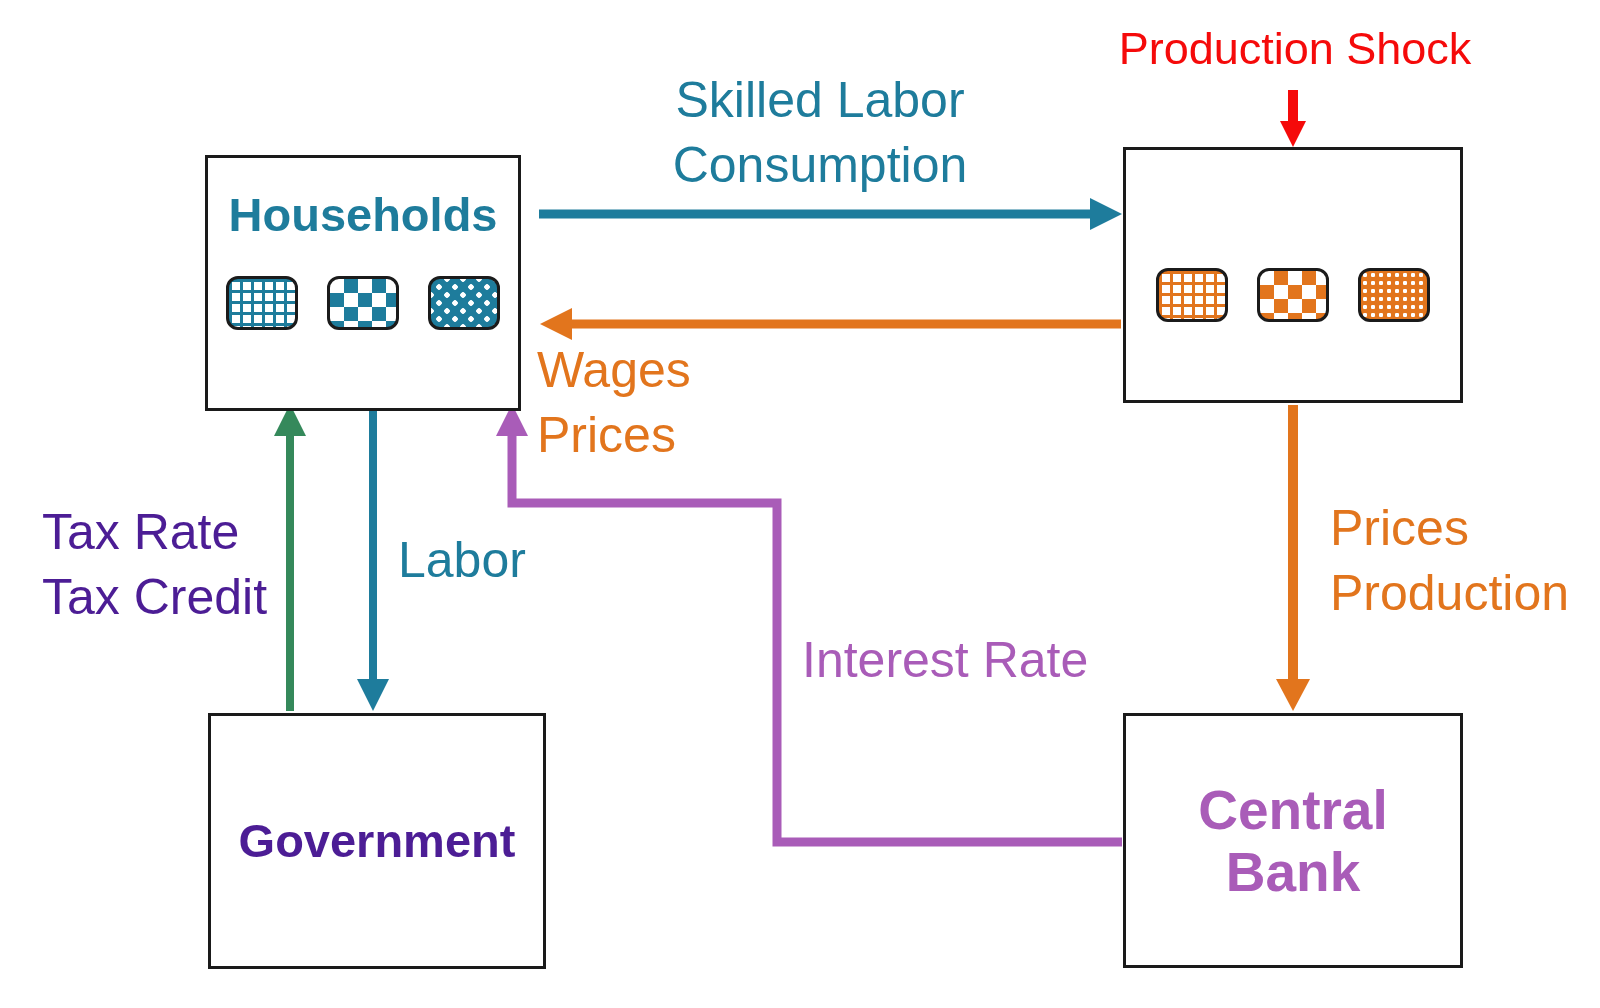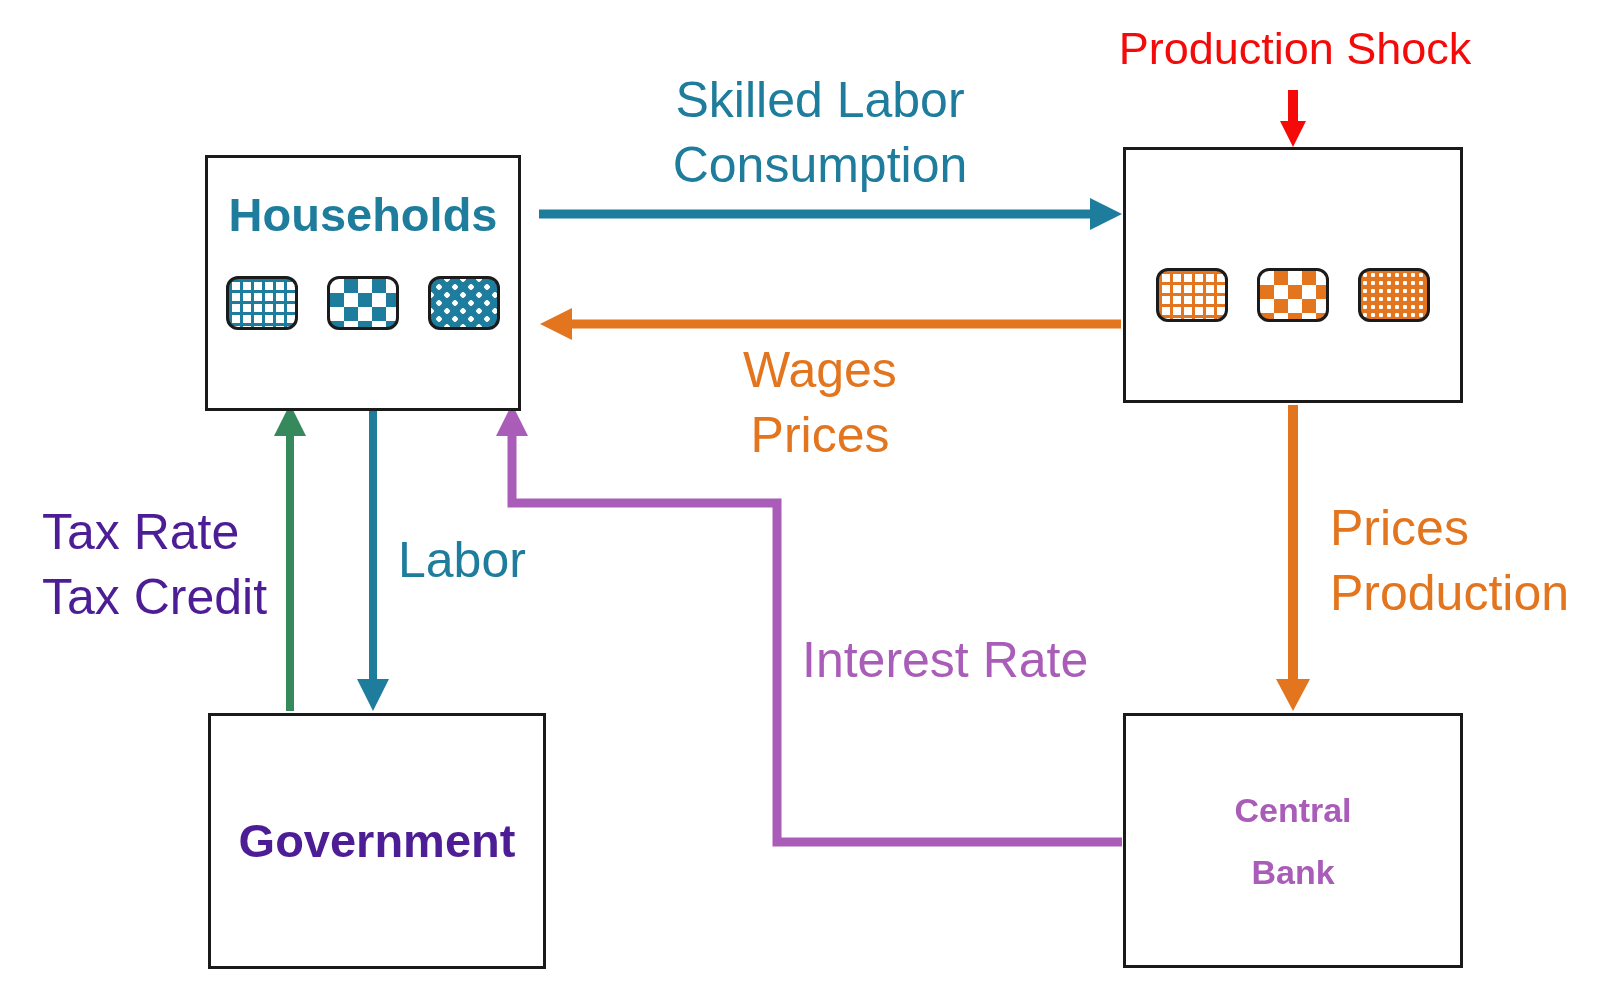--- a/index.html
+++ b/index.html
@@ -14,21 +14,21 @@
 
   
   .box{position:absolute;background:#ffffff;border:3px solid #1a1a1a;box-sizing:border-box;}
   .box-households{left:205px;top:147px;width:316px;height:256px;margin-top:8px;}
   .box-firms{left:1123px;top:147px;width:340px;height:256px;}
   .box-government{left:208px;top:713px;width:338px;height:256px;display:flex;align-items:center;justify-content:center;}
   .box-central-bank{left:1123px;top:713px;width:340px;height:255px;display:flex;flex-direction:column;align-items:center;justify-content:center;}
 
   .title{font-weight:bold;font-size:47px;line-height:1.15;text-align:center;}
   .title-top{position:absolute;top:30px;left:0;right:0;}
-  .cb-line{font-weight:bold;font-size:34px;line-height:62px;text-align:center;}
+  .cb-line{font-weight:bold;font-size:55px;line-height:62px;text-align:center;}
 
   .teal{color:#1e7c9c;}
   .orange{color:#e2751d;}
   .green{color:#4c1d95;}
   .purple{color:#a95cb8;}
   .red{color:#f50a0a;}
 
   
   .swrow{position:absolute;top:118px;left:0;right:0;display:flex;justify-content:center;gap:29px;}
   .sw{width:66px;height:48px;border:3px solid #1b1b1b;border-radius:12px;}
@@ -61,21 +61,21 @@
   }
   .p-fine-orange{
     background-color:#e2751d;
     background-image:radial-gradient(circle,#ffffff 2px,transparent 2.4px);
     background-size:8px 8px;
   }
 
   
   .lbl{position:absolute;font-size:50px;line-height:65px;white-space:nowrap;}
   .lbl-consumption{left:537px;top:68px;width:566px;text-align:center;}
-  .lbl-wages{left:537px;top:338px;width:566px;text-align:center;}
+  .lbl-wages{left:537px;top:338px;width:566px;text-align:left;}
   .lbl-tax{left:42px;top:500px;text-align:left;}
   .lbl-taxes{left:398px;top:528px;}
   .lbl-interest{left:802px;top:628px;}
   .lbl-prices-production{left:1330px;top:496px;text-align:left;}
   .lbl-shock{left:1045px;top:16px;width:500px;text-align:center;font-size:45px;}
 </style>
 </head>
 <body>
 
 <div class="canvas">

